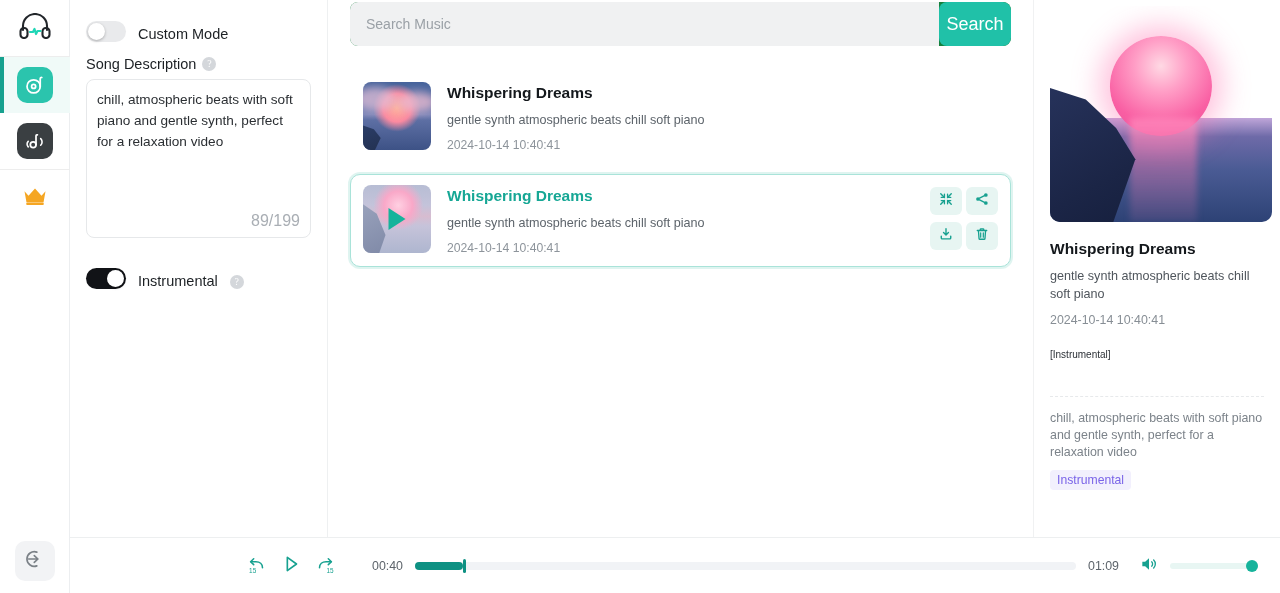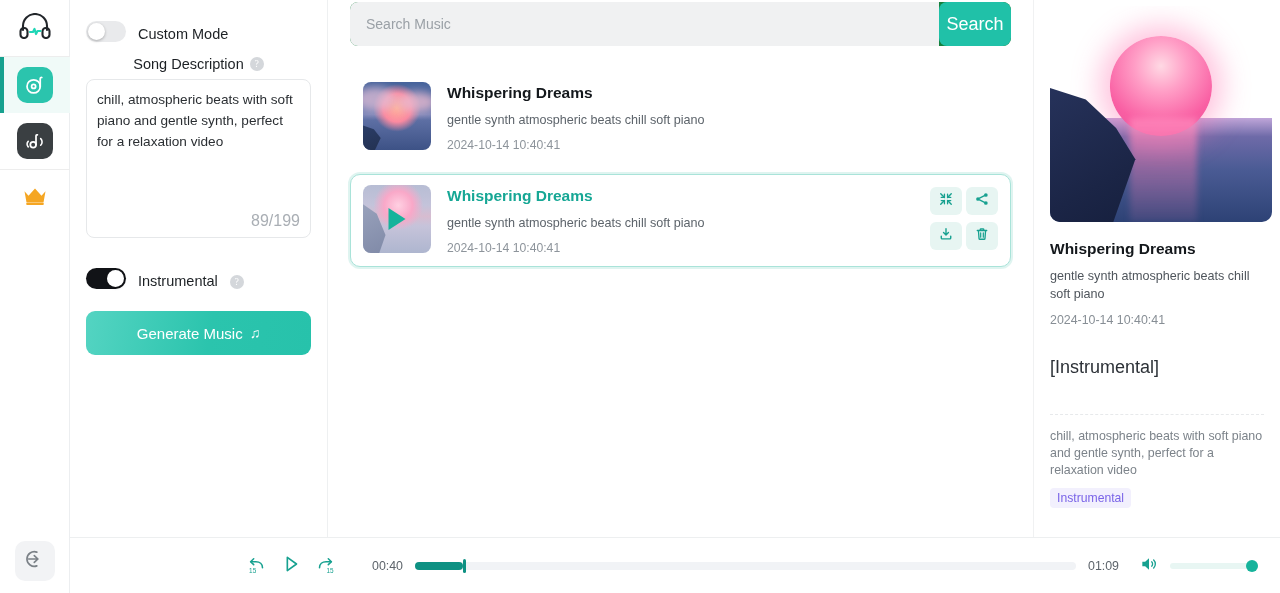--- a/index.html
+++ b/index.html
@@ -70,21 +70,21 @@
   .switch .knob {
     position: absolute; top: 2px; width: 17px; height: 17px; border-radius: 50%;
     background: #fff; box-shadow: 0 1px 3px rgba(0,0,0,0.28);
   }
   .switch.off .knob { left: 2px; }
   .switch.on  .knob { left: 21px; }
   .toggle-label { font-size: 14.5px; color: #1c2024; }
 
   .field-label-row {
     display: flex; align-items: center; gap: 6px;
-    margin-top: 14px; margin-bottom: 7px; justify-content: center;
+    margin-top: 14px; margin-bottom: 7px;
   }
   .field-label { font-size: 14.5px; color: #1c2024; }
   .help-dot {
     width: 14px; height: 14px; border-radius: 50%;
     background: #d4d7db; color: #fff;
     font-size: 10px; line-height: 14px; text-align: center;
     font-family: "Liberation Serif", serif; cursor: pointer; flex: 0 0 14px;
   }
 
   .textarea-box {
@@ -225,21 +225,21 @@
   }
   .hero .cliff {
     position:absolute; left:0; top:34%; width:62%; height:66%;
     background: linear-gradient(150deg,#27335c 0%, #1b2546 60%, #141d3a 100%);
     clip-path: polygon(0 6%, 26% 14%, 48% 34%, 62% 56%, 46% 100%, 0 100%);
   }
 
   .detail-title { font-size: 15.5px; font-weight: bold; color: #14181c; margin-top: 18px; }
   .detail-desc { font-size: 12.6px; color: #4f555c; line-height: 18px; margin-top: 9px; }
   .detail-date { font-size: 12.4px; color: #878e95; margin-top: 10px; }
-  .detail-lyric { font-size: 18px; color: #2c3137; margin-top: 30px; }
+  .detail-lyric { font-size: 10px; color: #2c3137; margin-top: 22px; }
   .detail-divider { border-top: 1px dashed #e7e9eb; margin-top: 36px; }
   .detail-prompt { font-size: 12.4px; color: #7c838a; line-height: 17px; margin-top: 13px; }
   .tag {
     display: inline-block; margin-top: 9px;
     background: #f2f0fd; color: #7a64e8;
     font-size: 12.2px; padding: 3px 7px; border-radius: 4px;
   }
 
   
   .player {
@@ -355,24 +355,20 @@
     </div>
 
     <div class="row-toggle" style="margin-top:17px">
       <div class="switch on">
         <div class="knob"></div>
       </div>
       <span class="toggle-label">Instrumental</span>
       <span class="help-dot">?</span>
     </div>
 
-    <button class="gen-btn">
-      <span>Generate Music</span>
-      <span class="note">♫</span>
-    </button>
   </div>
 
   <div class="main">
 
     <div class="searchbar">
       <input class="search-input" type="text" placeholder="Search Music" style="">
       <button class="search-btn">Search</button>
     </div>
 
     <div class="track-list">

